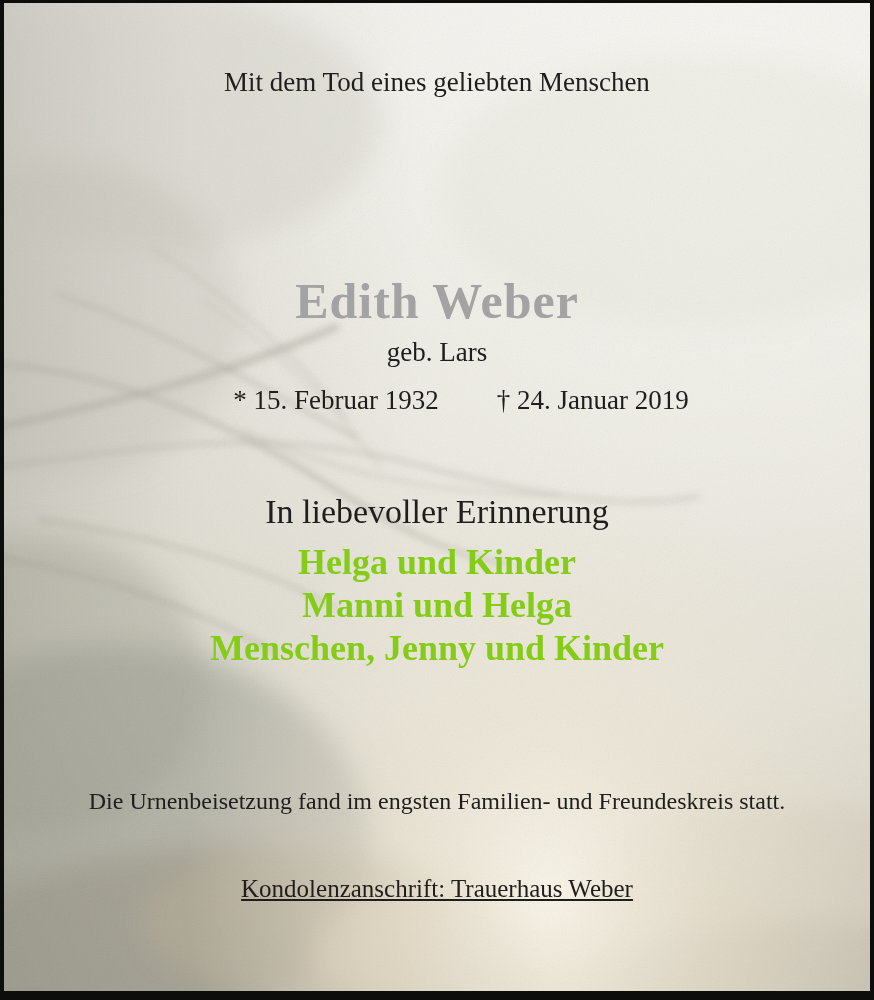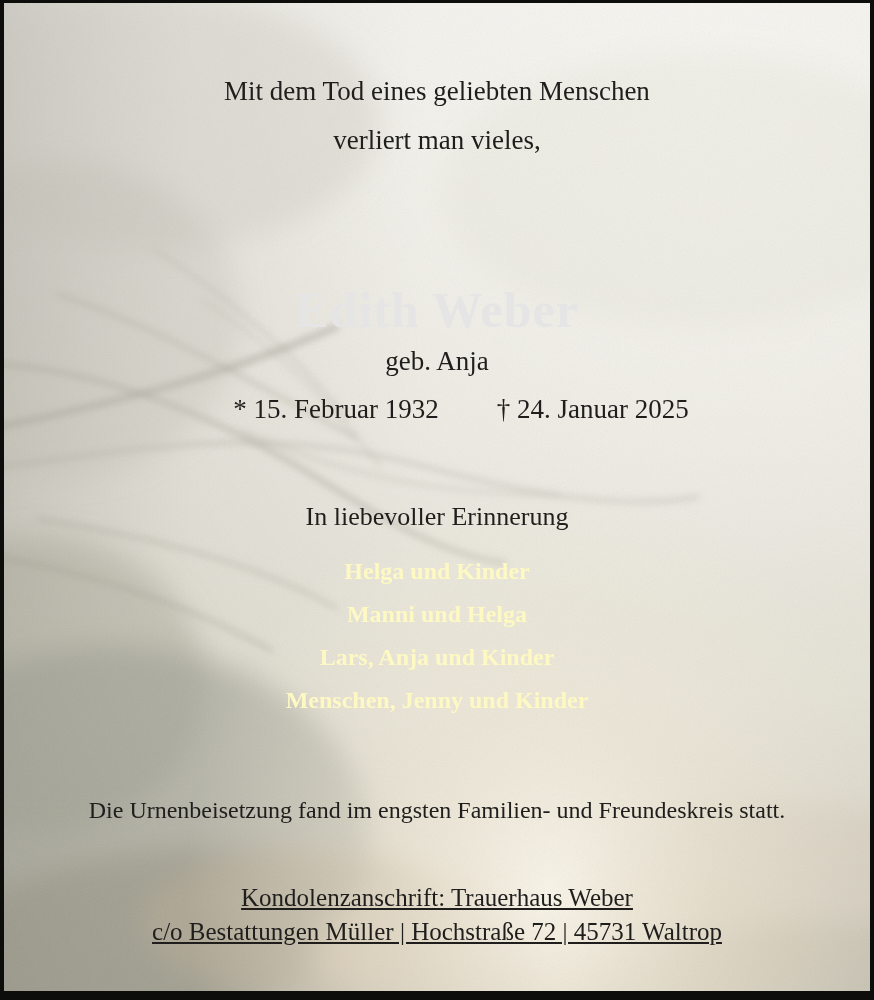--- a/index.html
+++ b/index.html
@@ -17,37 +17,37 @@
     border-width:3px 4px 9px 4px;
     overflow:hidden;
     font-family:"Liberation Serif","DejaVu Serif",serif;
     color:var(--text-color);
   }
   .bg{
     position:absolute;inset:0;
     width:100%;height:100%;
     display:block;
   }
-  .content{position:absolute;inset:0;margin-top:9px;}
+  .content{position:absolute;inset:0;}
   .content > div, .content > h1{
     position:absolute;left:0;width:100%;
     text-align:center;margin:0;
   }
   .opening{top:55px;font-size:27px;line-height:49px;}
   .name{
     top:269px;font-size:50px;font-weight:700;
-    letter-spacing:1px;color:#e5e5e5;
+    letter-spacing:1px;color:#a3a3a3;
   }
   .maiden{top:334px;font-size:27px;}
   .dates{
     top:382px;font-size:27px;
     display:flex;justify-content:center;gap:58px;padding-left:24px;
   }
-  .memory{top:490px;font-size:26px;}
-  .mourners{top:538px;font-size:24px;font-weight:700;line-height:43px;color:#fef9c3;}
+  .memory{top:490px;font-size:34px;}
+  .mourners{top:538px;font-size:36px;font-weight:700;line-height:43px;color:#84cc16;}
   .burial{top:785px;font-size:24px;white-space:nowrap;}
   .condolence{top:869px;font-size:25px;line-height:34px;text-decoration:underline;}
 </style>
 </head>
 <body>
 
 <div class="stage">
 
   <svg class="bg" viewBox="0 0 874 1000" preserveAspectRatio="none" aria-hidden="true">
     <defs>
@@ -121,42 +121,39 @@
 
     <rect width="874" height="1000" fill="url(#glowPath)"></rect>
 
     <rect width="874" height="1000" filter="url(#grain)"></rect>
   </svg>
 
   <div class="content">
 
     <div class="opening">
       <div>Mit dem Tod eines geliebten Menschen</div>
-      <div>verliert man vieles,</div>
     </div>
 
     <h1 class="name">Edith Weber</h1>
 
-    <div class="maiden">geb. Anja</div>
+    <div class="maiden">geb. Lars</div>
 
     <div class="dates">
       <span>* 15. Februar 1932</span>
-      <span>† 24. Januar 2025</span>
+      <span>† 24. Januar 2019</span>
     </div>
 
     <div class="memory">In liebevoller Erinnerung</div>
 
     <div class="mourners">
       <div>Helga und Kinder</div>
       <div>Manni und Helga</div>
-      <div>Lars, Anja und Kinder</div>
       <div>Menschen, Jenny und Kinder</div>
     </div>
 
     <div class="burial">Die Urnenbeisetzung fand im engsten Familien- und Freundeskreis statt.</div>
 
     <div class="condolence">
       <div>Kondolenzanschrift: Trauerhaus Weber</div>
-      <div>c/o Bestattungen Müller | Hochstraße 72 | 45731 Waltrop</div>
     </div>
 
   </div>
 </div>
 
 </body></html>

